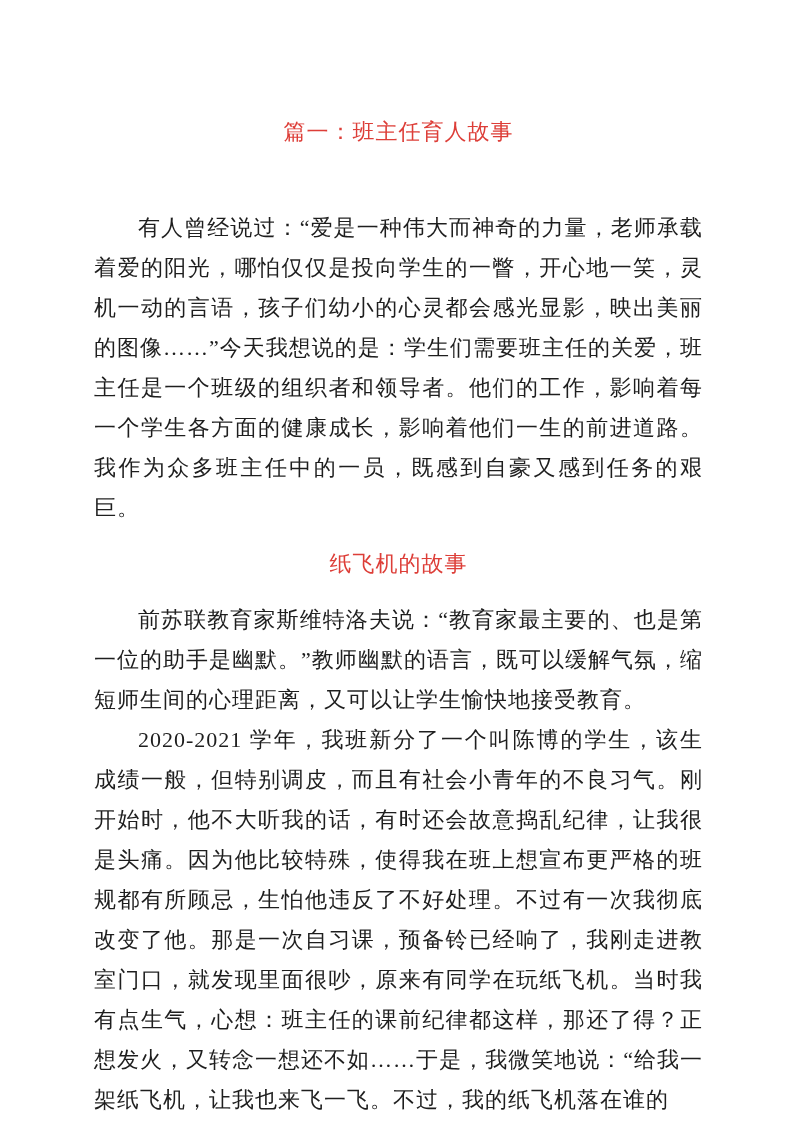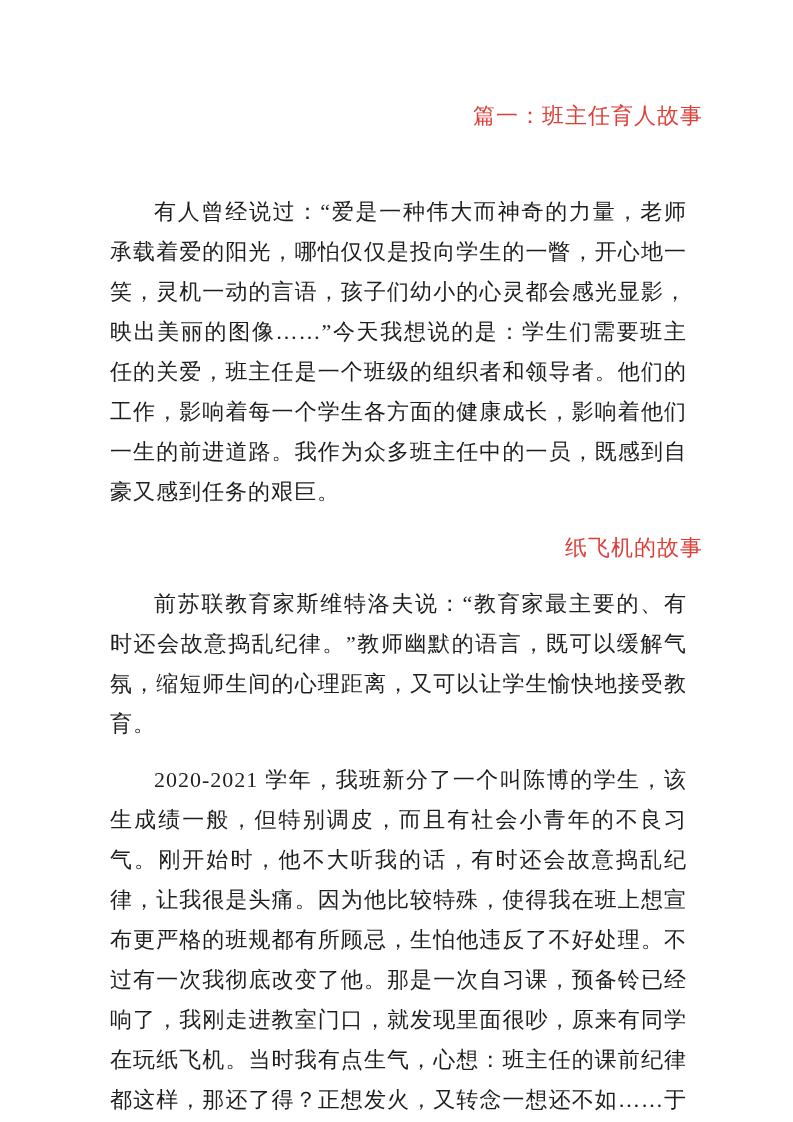--- a/index.html
+++ b/index.html
@@ -21,47 +21,47 @@
     font-family: "Liberation Serif", "DejaVu Serif", serif;
   }
   .content {
     position: absolute;
     left: 94px;
     top: 96px;
     width: 609px;
   }
   .doc-title,
   .doc-subheading {
-    margin: 0;
+    margin: 16px;
     font-size: 22px;
     line-height: 40px;
     font-weight: normal;
-    text-align: right;
+    text-align: center;
     letter-spacing: 1px;
     color: var(--heading-color);
   }
   .blank-line {
     height: 40px;
   }
   .para {
-    margin: 16px;
+    margin: 0;
     font-size: 22px;
     line-height: 40px;
     color: var(--text-color);
     text-align: justify;
     text-justify: inter-ideograph;
     text-indent: 2em;
     letter-spacing: 1px;
   }
 </style>
 </head>
 <body>
 
 <div class="page">
   <div class="content">
     <h1 class="doc-title">篇一：班主任育人故事</h1>
     <div class="blank-line"></div>
     <p class="para">有人曾经说过：“爱是一种伟大而神奇的力量，老师承载着爱的阳光，哪怕仅仅是投向学生的一瞥，开心地一笑，灵机一动的言语，孩子们幼小的心灵都会感光显影，映出美丽的图像……”今天我想说的是：学生们需要班主任的关爱，班主任是一个班级的组织者和领导者。他们的工作，影响着每一个学生各方面的健康成长，影响着他们一生的前进道路。我作为众多班主任中的一员，既感到自豪又感到任务的艰巨。</p>
     <h2 class="doc-subheading">纸飞机的故事</h2>
-    <p class="para">前苏联教育家斯维特洛夫说：“教育家最主要的、有时还会故意捣乱纪律。”教师幽默的语言，既可以缓解气氛，缩短师生间的心理距离，又可以让学生愉快地接受教育。</p>
+    <p class="para">前苏联教育家斯维特洛夫说：“教育家最主要的、也是第一位的助手是幽默。”教师幽默的语言，既可以缓解气氛，缩短师生间的心理距离，又可以让学生愉快地接受教育。</p>
     <p class="para">2020-2021 学年，我班新分了一个叫陈博的学生，该生成绩一般，但特别调皮，而且有社会小青年的不良习气。刚开始时，他不大听我的话，有时还会故意捣乱纪律，让我很是头痛。因为他比较特殊，使得我在班上想宣布更严格的班规都有所顾忌，生怕他违反了不好处理。不过有一次我彻底改变了他。那是一次自习课，预备铃已经响了，我刚走进教室门口，就发现里面很吵，原来有同学在玩纸飞机。当时我有点生气，心想：班主任的课前纪律都这样，那还了得？正想发火，又转念一想还不如……于是，我微笑地说：“给我一架纸飞机，让我也来飞一飞。不过，我的纸飞机落在谁的</p>
   </div>
 </div>
 
 </body></html>

